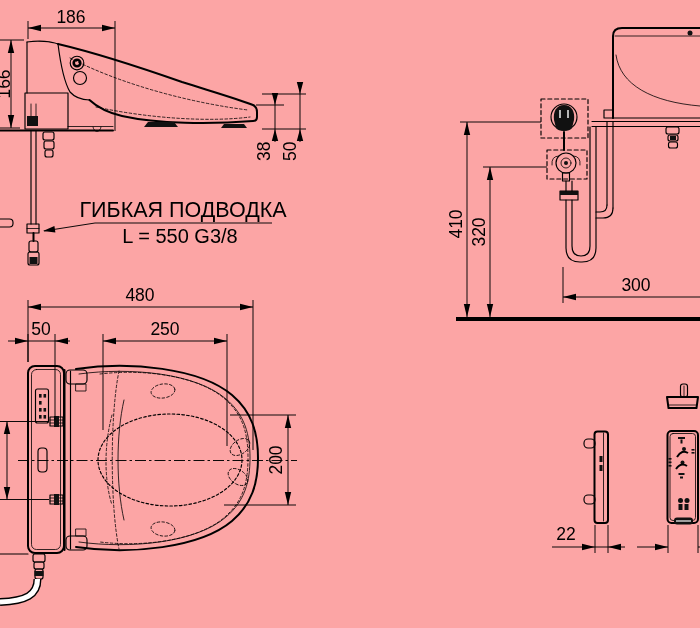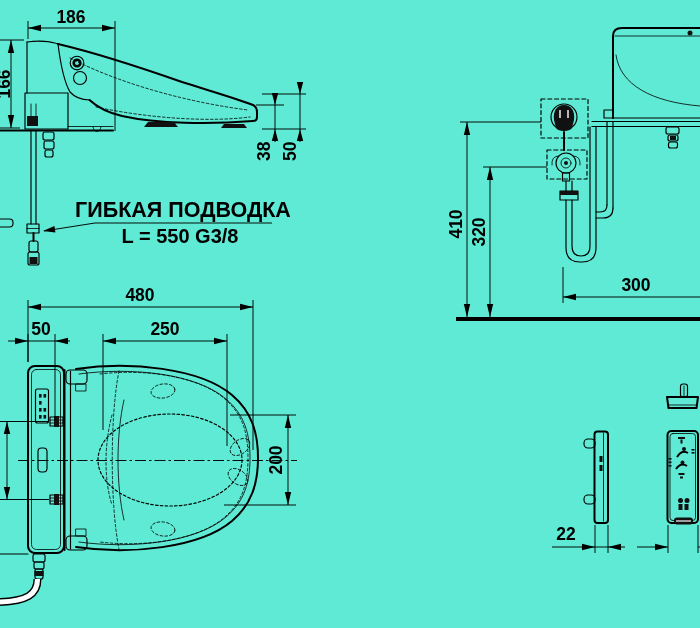--- a/index.html
+++ b/index.html
@@ -1,16 +1,16 @@
 <!DOCTYPE html>
 <html><head>
 <meta charset="utf-8">
 <style>
   html,body{margin:0;padding:0;background:#fff;}
-  .stage{position:relative;width:700px;height:628px;background:#5eead4;overflow:hidden;font-weight:bold;}
+  .stage{position:relative;width:700px;height:628px;background:#fca5a5;overflow:hidden;}
   svg{position:absolute;left:0;top:0;}
   .ln{fill:none;stroke:#000;stroke-width:1.15;stroke-linejoin:round;stroke-linecap:round;}
   .lw2{stroke-width:2;}
   .thin{stroke-width:0.8;}
   .dim{fill:none;stroke:#000;stroke-width:0.95;stroke-linecap:butt;}
   .arr{fill:#000;stroke:none;}
   .blk{fill:#111;stroke:none;}
   .dsh{stroke-dasharray:2.6 2.2;}
   .dshb{stroke-dasharray:4 2.8;}
   .cl{stroke-dasharray:11 3 2.5 3;}

